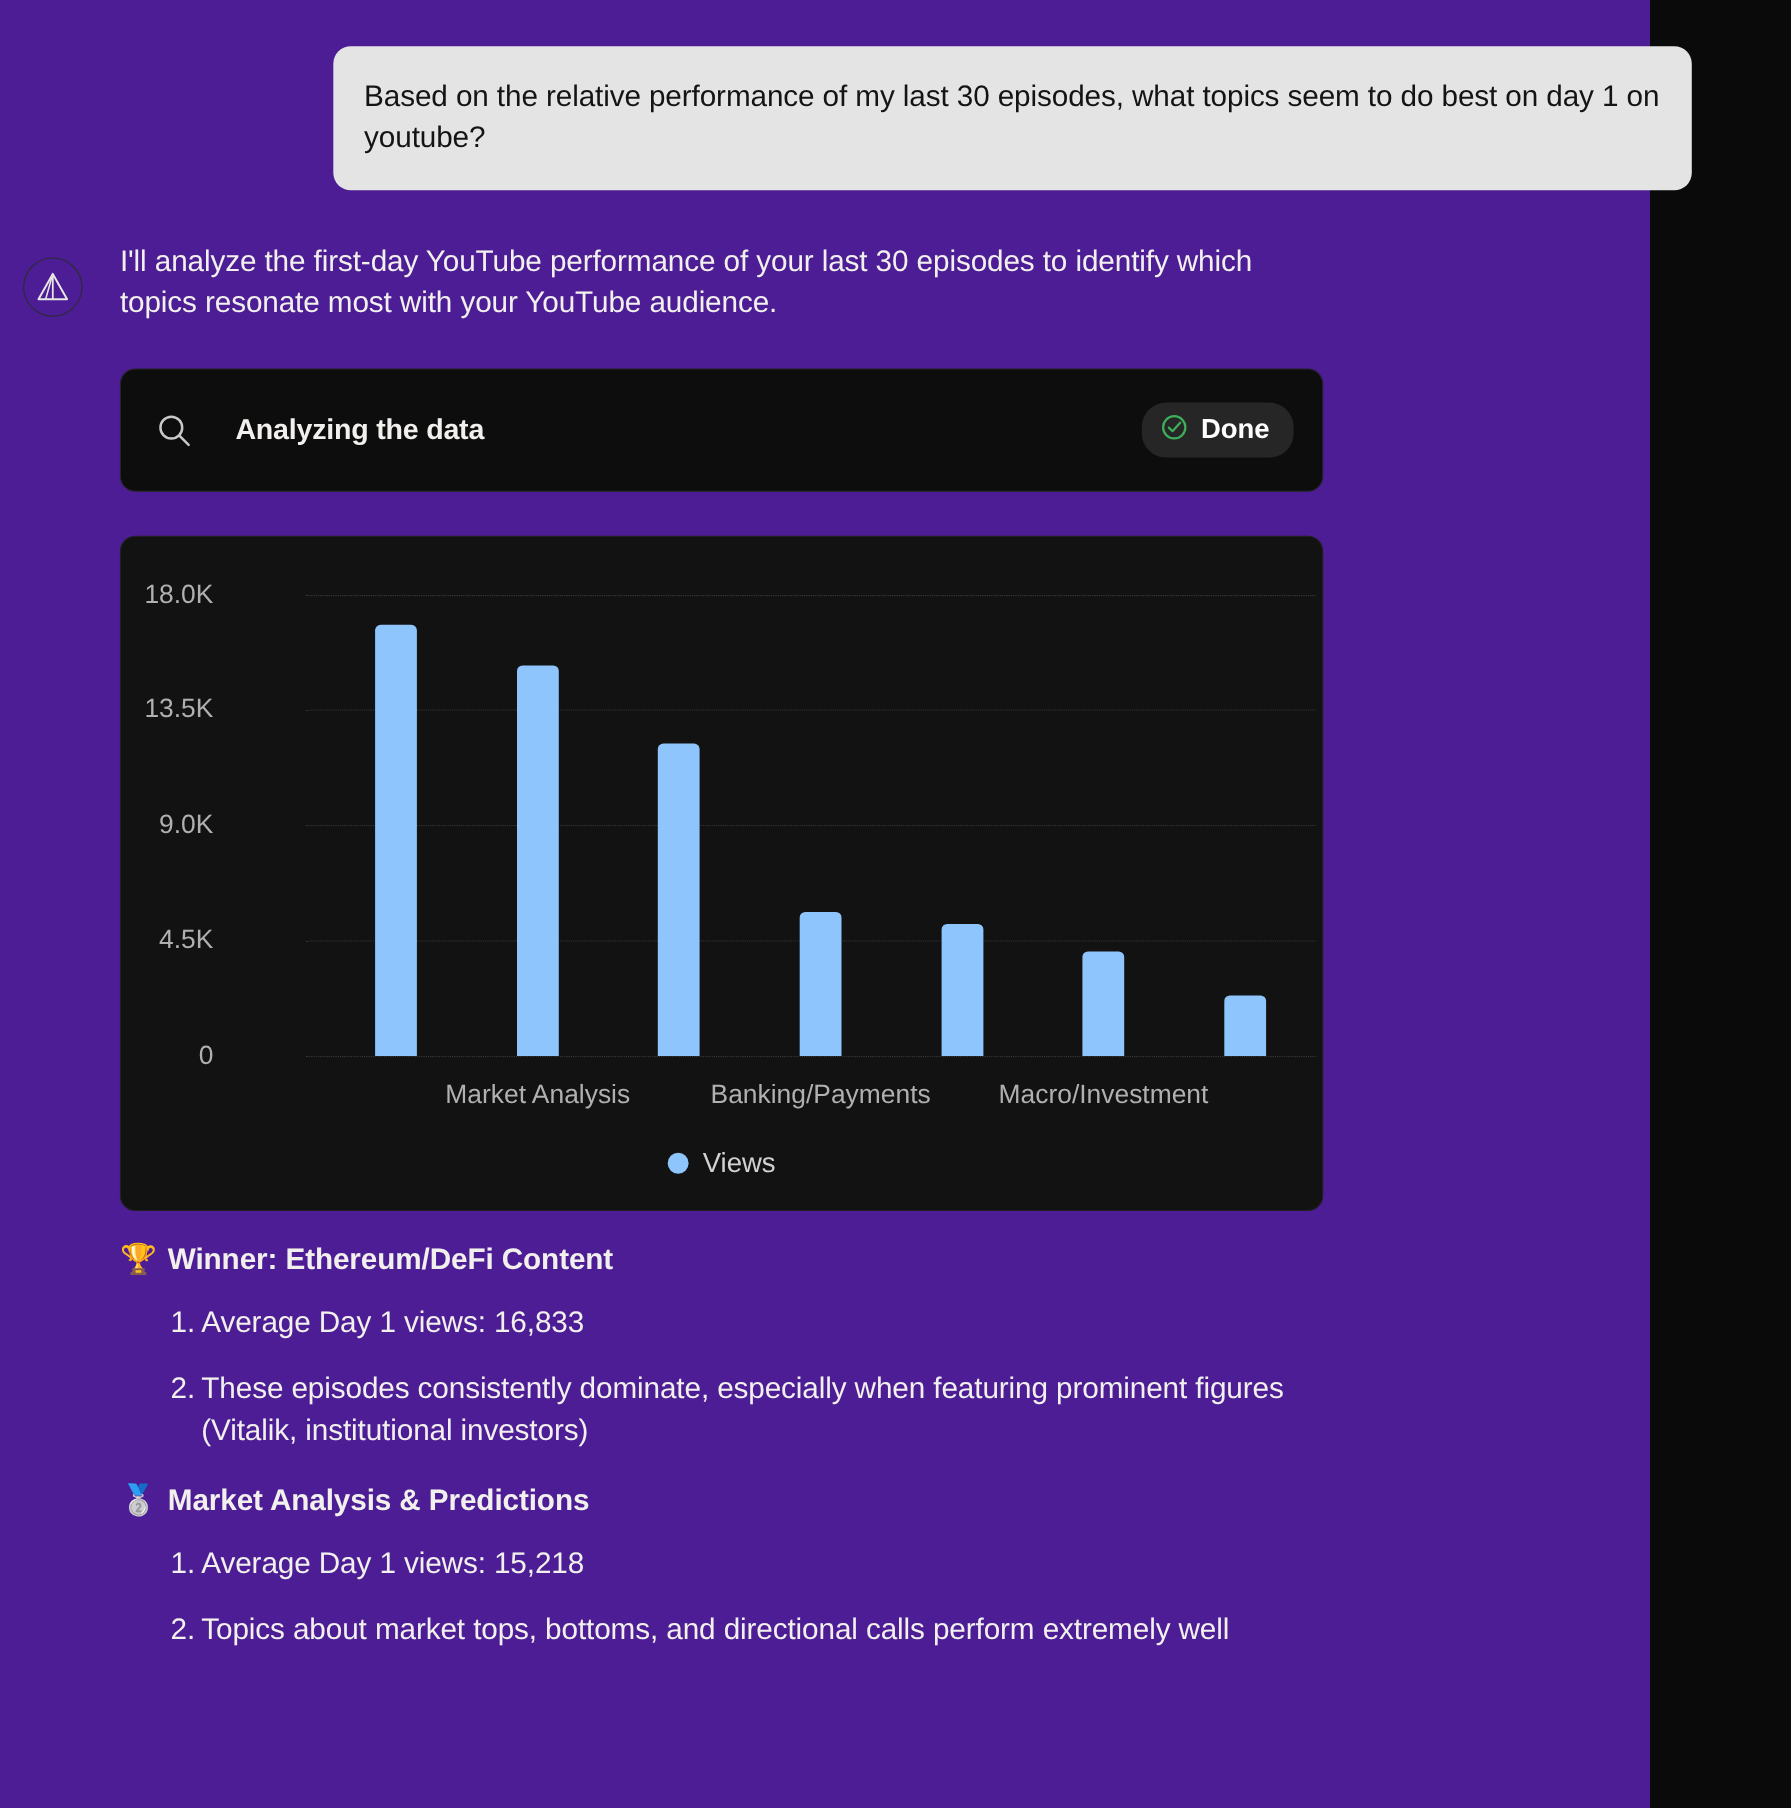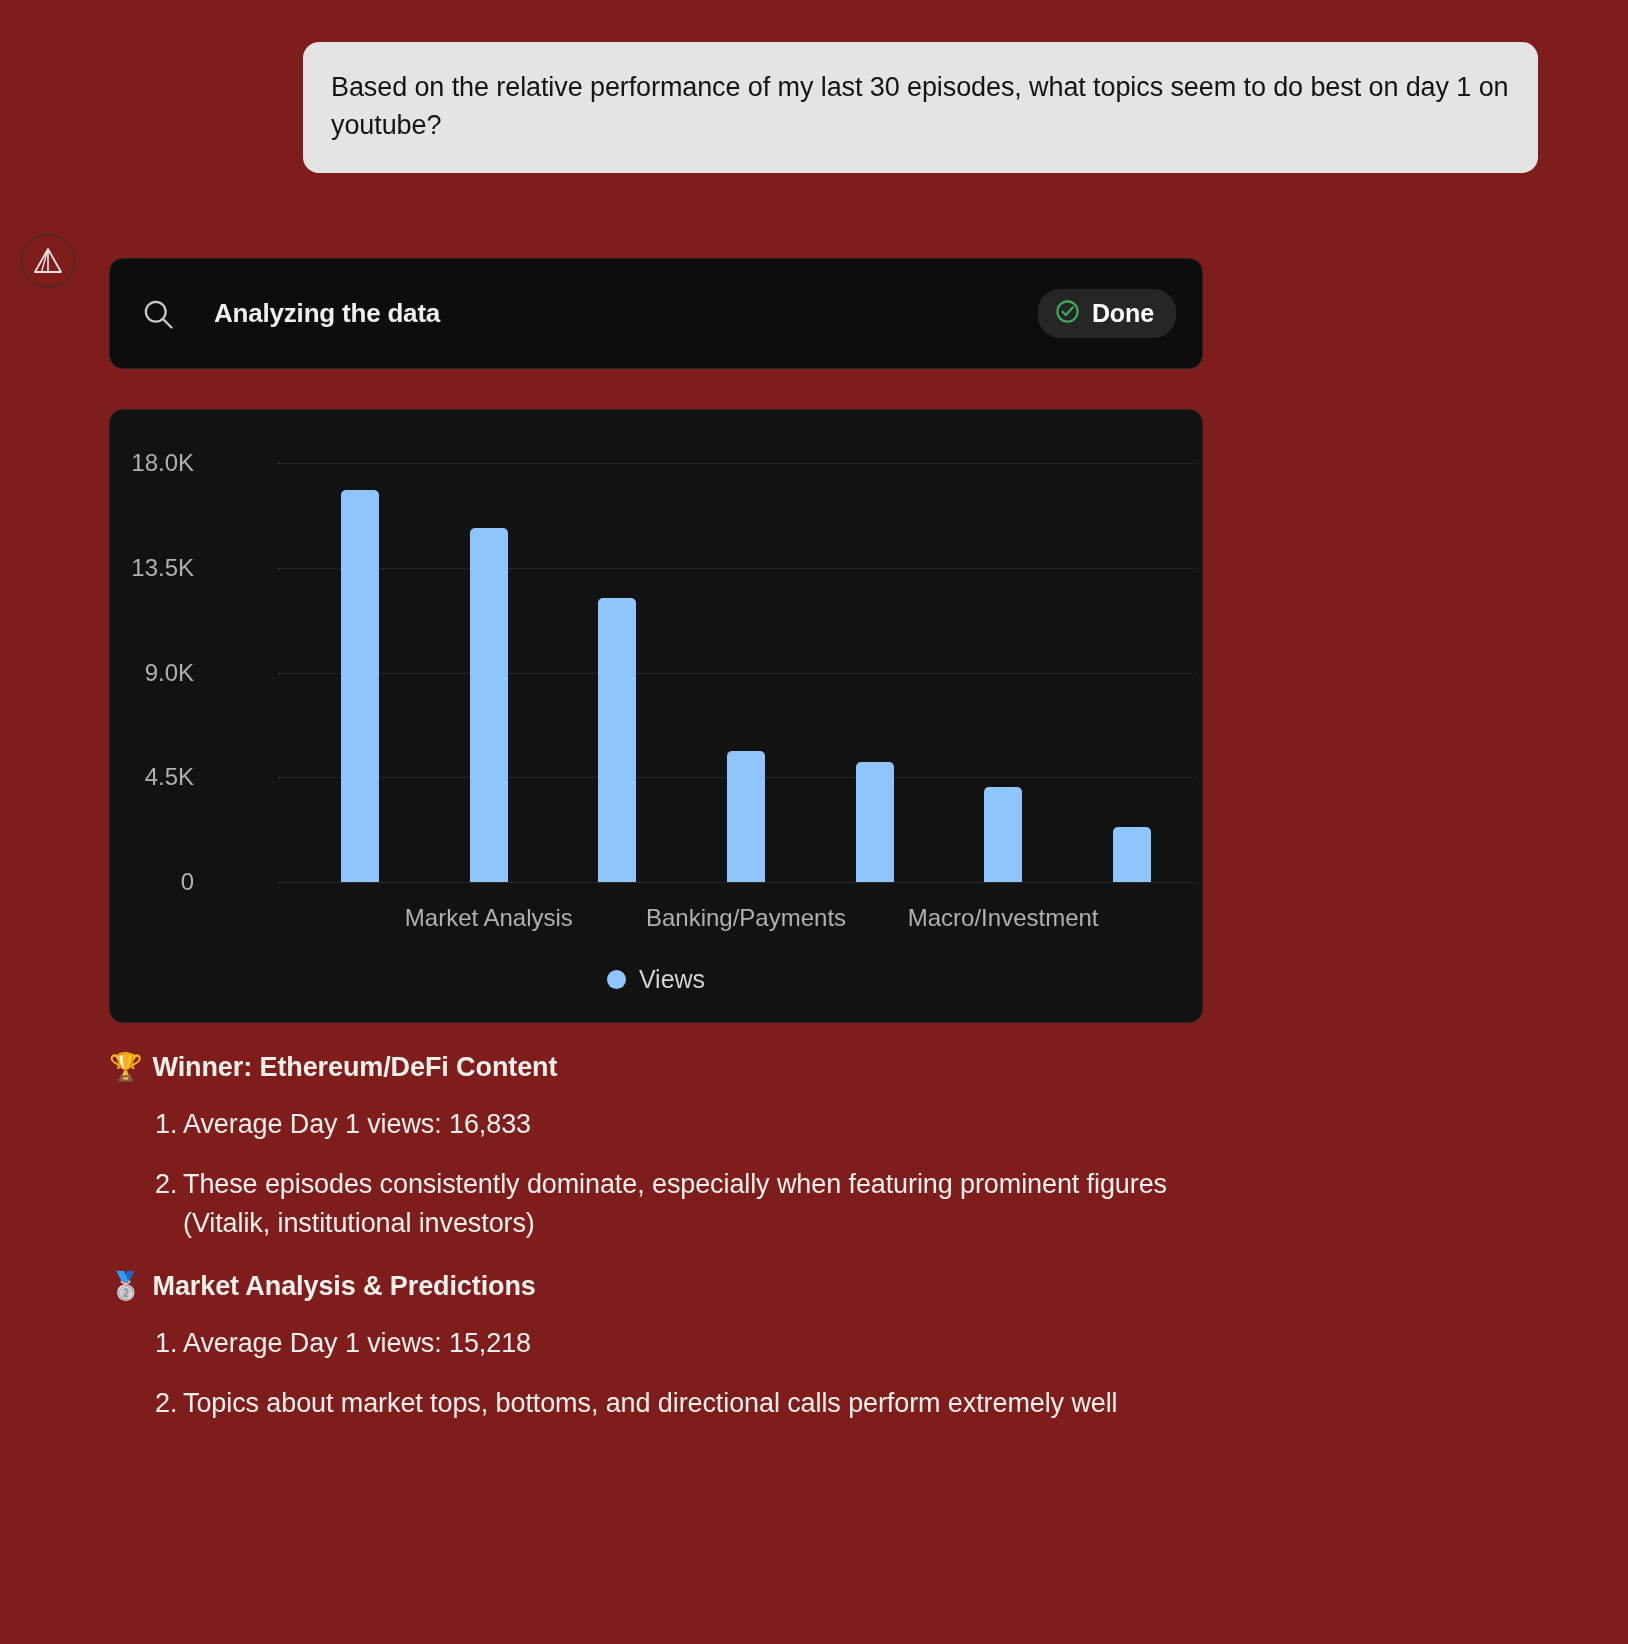--- a/index.html
+++ b/index.html
@@ -3,21 +3,21 @@
 <meta charset="utf-8">
 <style>
   * { box-sizing: border-box; margin: 0; padding: 0; }
   html, body {
     width: 1628px;
     height: 1644px;
     background: #0a0a0a;
     font-family: "Liberation Sans", sans-serif;
     overflow: hidden;
   }
-  .page { position: relative; width: 1628px; height: 1644px; background: #7f1d1d; }
+  .page { position: relative; width: 1500px; height: 1644px; background: #4c1d95; }
 
   
   .user-row { position: absolute; left: 303px; top: 42px; width: 1235px; }
   .user-bubble {
     background: #e4e4e4;
     color: #141414;
     border-radius: 16px;
     padding: 26px 28px 28px 28px;
     font-size: 27px;
     line-height: 1.42;
@@ -161,20 +161,21 @@
     <div class="avatar">
       <svg width="30" height="28" viewBox="0 0 30 28" aria-hidden="true">
         <path d="M15 2 L28 25 L2 25 Z" fill="none" stroke="#e8e6e3" stroke-width="1.8" stroke-linejoin="round"></path>
         <path d="M15 2 L15 25" stroke="#e8e6e3" stroke-width="1.6"></path>
         <path d="M15 2 L8.5 25" stroke="#e8e6e3" stroke-width="1.4"></path>
       </svg>
     </div>
 
     <div class="assistant-body">
 
+      <div class="assistant-para">I'll analyze the first-day YouTube performance of your last 30 episodes to identify which topics resonate most with your YouTube audience.</div>
 
       <div class="tool-card">
         <div class="tool-icon">
           <svg width="36" height="36" viewBox="0 0 24 24" aria-hidden="true">
             <circle cx="10.5" cy="10.5" r="6.6" fill="none" stroke="#c9c9c9" stroke-width="1.5"></circle>
             <line x1="15.4" y1="15.4" x2="21" y2="21" stroke="#c9c9c9" stroke-width="1.5" stroke-linecap="round"></line>
           </svg>
         </div>
         <div class="tool-text">
           <div class="tool-title">Analyzing the data</div>

